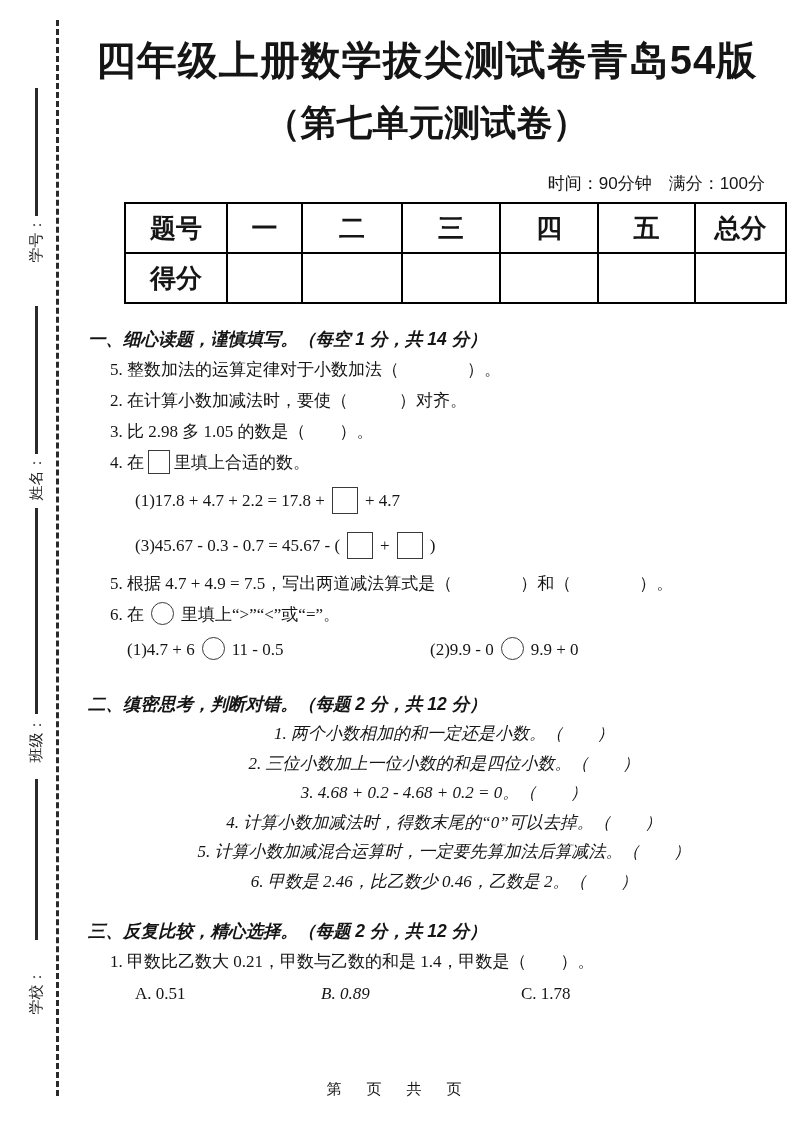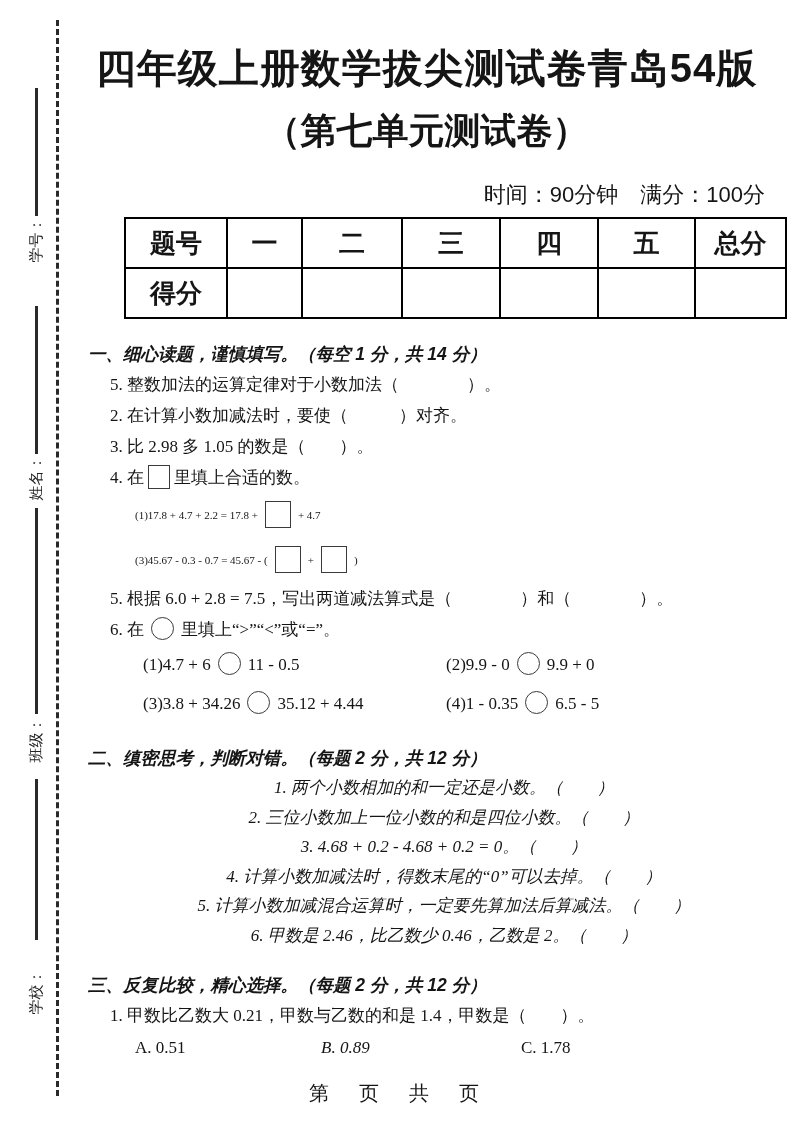--- a/index.html
+++ b/index.html
@@ -20,74 +20,74 @@
   .mseg4 { top:779px; height:161px; }
   .mlabel {
     position:absolute; left:36px; white-space:nowrap;
     transform:translate(-50%,-50%) rotate(-90deg);
     font-family:"Liberation Sans", sans-serif; font-size:15px; color:#222;
   }
   .mlabel1 { top:240px; } .mlabel2 { top:478px; }
   .mlabel3 { top:740px; } .mlabel4 { top:992px; }
 
   
-  .content { position:absolute; left:60px; top:8px; width:733px; }
+  .content { position:absolute; left:60px; top:0; width:733px; }
   .title {
     margin:36px 0 0 0; text-align:center;
     font-family:"Liberation Sans", sans-serif; font-weight:900;
     font-size:40px; letter-spacing:1px; line-height:1.2;
   }
   .subtitle {
     margin:17px 0 0 0; text-align:center;
     font-family:"Liberation Sans", sans-serif; font-weight:900;
     font-size:36px; line-height:1.2;
   }
   .meta {
     margin-top:28px; padding-right:28px; text-align:right;
-    font-family:"Liberation Sans", sans-serif; font-size:22px; font-weight:500;
+    font-family:"Liberation Sans", sans-serif; font-size:17px; font-weight:500;
   }
   table.score {
     border-collapse:collapse; margin:7px 0 0 64px; table-layout:fixed; width:661px;
   }
   table.score td {
     border:2.5px solid #000; height:46px; text-align:center;
     font-size:26px; font-weight:700; font-family:"Liberation Serif", serif;
   }
   
   .body { padding-left:28px; font-size:17px; }
   .sec-title {
     font-family:"Liberation Sans", sans-serif; font-weight:800;
     font-size:17.5px; margin-top:20px; line-height:30px;font-style:italic;
   }
   .q   { margin-left:22px; line-height:31px; }
-  .eq  { margin-left:47px; line-height:45px; font-size:11px; }
+  .eq  { margin-left:47px; line-height:45px; font-size:17px; }
   .box {
     display:inline-block; width:24px; height:25px;
     border:1.5px solid #3a3a3a; vertical-align:middle; margin:0 7px;
     transform:translateY(-2px);
   }
   .box-sm {
     display:inline-block; width:20px; height:22px;
     border:1.5px solid #3a3a3a; vertical-align:middle; margin:0 4px;
     transform:translateY(-2px);
   }
   .circle {
     display:inline-block; width:21px; height:21px;
     border:1.6px solid #3a3a3a; border-radius:50%;
     vertical-align:-5px; margin:0 7px;
   }
-  .two-col { display:flex; margin-left:55px; line-height:39px; }
+  .two-col { display:flex; margin-left:39px; line-height:39px; }
   .two-col .col1 { width:303px; }
   .judge { display:flex; justify-content:center; width:634px; margin-left:39px; line-height:29.5px;font-style:italic; }
   .options { display:flex; margin-left:47px; line-height:33px; }
   .options span:nth-child(1) { width:186px; }
   .options span:nth-child(2) { width:200px;font-style:italic; }
   .footer {
     position:absolute; left:0; top:1080px; width:100%; text-align:center;
-    font-size:20px; letter-spacing:5px; font-family:"Liberation Sans", sans-serif;
+    font-size:15px; letter-spacing:5px; font-family:"Liberation Sans", sans-serif;
   }
 </style>
 </head>
 <body>
 
 <div class="page">
 
   <div class="dashed-line"></div>
   <div class="mseg mseg1"></div>
   <div class="mseg mseg2"></div>
@@ -137,29 +137,25 @@
 
     <div class="body">
 
       <div class="sec-title">一、细心读题，谨慎填写。（每空 1 分，共 14 分）</div>
       <div class="q">5. 整数加法的运算定律对于小数加法（　　　　）。</div>
       <div class="q">2. 在计算小数加减法时，要使（　　　）对齐。</div>
       <div class="q">3. 比 2.98 多 1.05 的数是（　　）。</div>
       <div class="q"><span>4. 在</span><span class="box-sm"></span><span>里填上合适的数。</span></div>
       <div class="eq"><span>(1)17.8 + 4.7 + 2.2 = 17.8 +</span><span class="box"></span><span>+ 4.7</span></div>
       <div class="eq"><span>(3)45.67 - 0.3 - 0.7 = 45.67 - (</span><span class="box"></span><span>+</span><span class="box"></span><span>)</span></div>
-      <div class="q">5. 根据 6.0 + 2.8 = 7.5，写出两道减法算式是（　　　　）和（　　　　）。</div>
+      <div class="q">5. 根据 4.7 + 4.9 = 7.5，写出两道减法算式是（　　　　）和（　　　　）。</div>
       <div class="q"><span>6. 在</span><span class="circle"></span><span>里填上“&gt;”“&lt;”或“=”。</span></div>
       <div class="two-col">
         <div class="col1"><span>(1)4.7 + 6</span><span class="circle"></span><span>11 - 0.5</span></div>
         <div><span>(2)9.9 - 0</span><span class="circle"></span><span>9.9 + 0</span></div>
-      </div>
-      <div class="two-col">
-        <div class="col1"><span>(3)3.8 + 34.26</span><span class="circle"></span><span>35.12 + 4.44</span></div>
-        <div><span>(4)1 - 0.35</span><span class="circle"></span><span>6.5 - 5</span></div>
       </div>
 
       <div class="sec-title">二、缜密思考，判断对错。（每题 2 分，共 12 分）</div>
       <div class="judge">
           <span>1. 两个小数相加的和一定还是小数。</span>
           <span>（　　）</span>
         </div>
       <div class="judge">
           <span>2. 三位小数加上一位小数的和是四位小数。</span>
           <span>（　　）</span>

